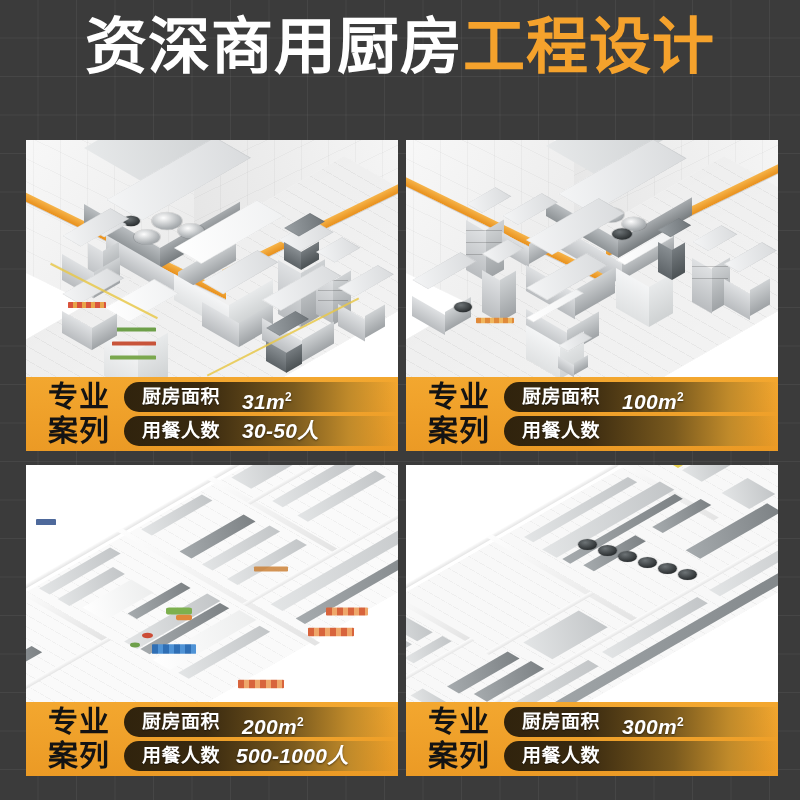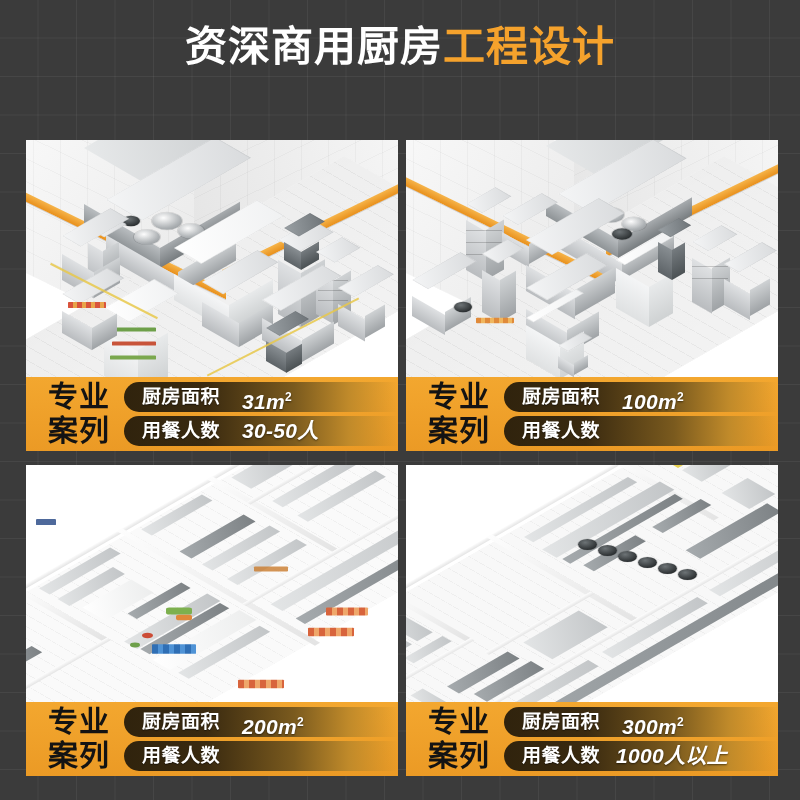--- a/index.html
+++ b/index.html
@@ -18,21 +18,21 @@
       linear-gradient(to bottom, rgba(255,255,255,.055) 1px, transparent 1px);
     background-size:38.5px 38.5px;
     background-position:-1px -1px;
   }
 
   
   .header{position:absolute;left:0;top:0;width:800px;height:132px;}
   .title{
     position:absolute;left:0;top:14px;width:800px;
     text-align:center;
-    font-size:42px;line-height:66px;font-weight:bold;
+    font-size:62px;line-height:66px;font-weight:bold;
     letter-spacing:1px;white-space:nowrap;
   }
   .title .w{color:#ffffff;}
   .title .o{color:#f5a22c;}
   .subtitle{
     position:absolute;left:0;top:92px;width:800px;
     text-align:center;color:#e9e9e9;
     font-size:16.5px;line-height:24px;white-space:nowrap;
     letter-spacing:.2px;
   }
@@ -496,20 +496,21 @@
         <div class="zhuanye">
           <div>专业</div>
           <div>案列</div>
         </div>
         <div class="pill p1">
           <span class="lbl">厨房面积</span>
           <span class="val"><span>200m</span><sup>2</sup></span>
         </div>
         <div class="pill p2 wide">
           <span class="lbl">用餐人数</span>
+          <span class="val">500-1000人</span>
         </div>
       </div>
     </div>
 
     <div class="case c4">
       <div class="render">
         <div class="scene sc4">
           <div class="base"></div>
           <div class="plan">
             <div class="wall" style="left:0px;top:0px;width:470px;height:6px;"></div>
@@ -559,19 +560,18 @@
         <div class="zhuanye">
           <div>专业</div>
           <div>案列</div>
         </div>
         <div class="pill p1">
           <span class="lbl">厨房面积</span>
           <span class="val"><span>300m</span><sup>2</sup></span>
         </div>
         <div class="pill p2 wide">
           <span class="lbl">用餐人数</span>
-          <span class="val">1000人以上</span>
         </div>
       </div>
     </div>
 
   </div>
 </div>
 
 </body></html>

